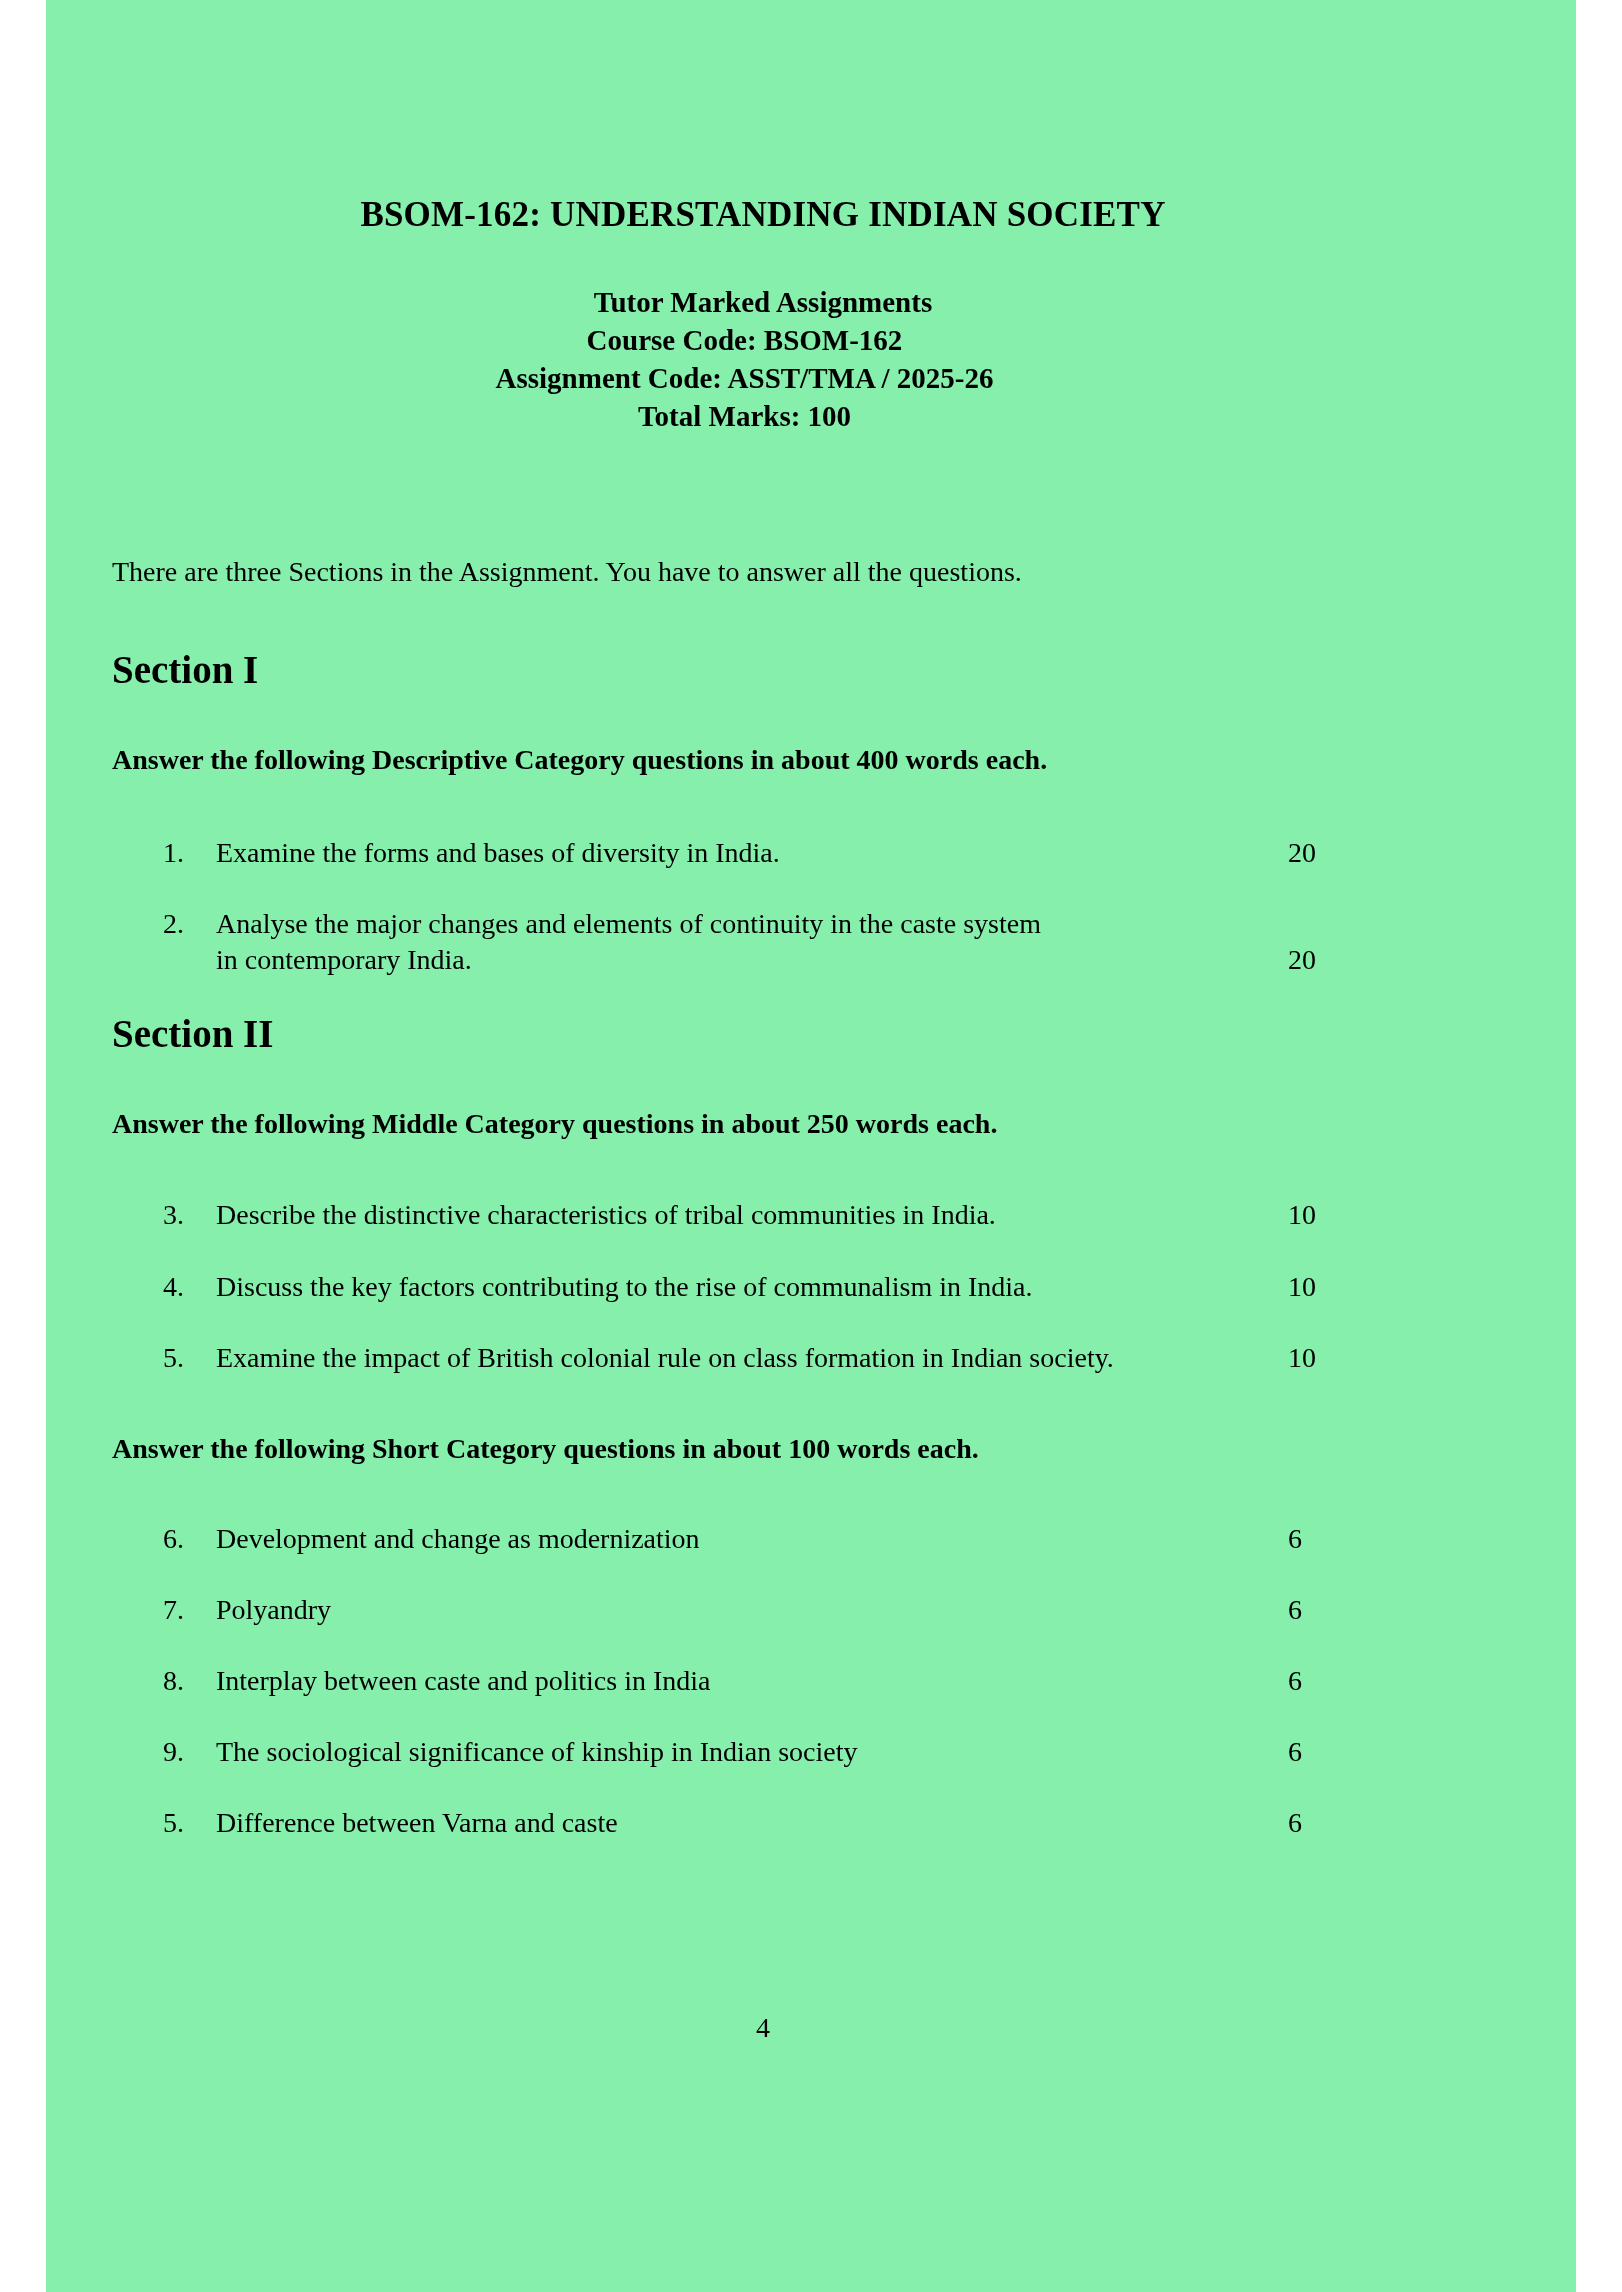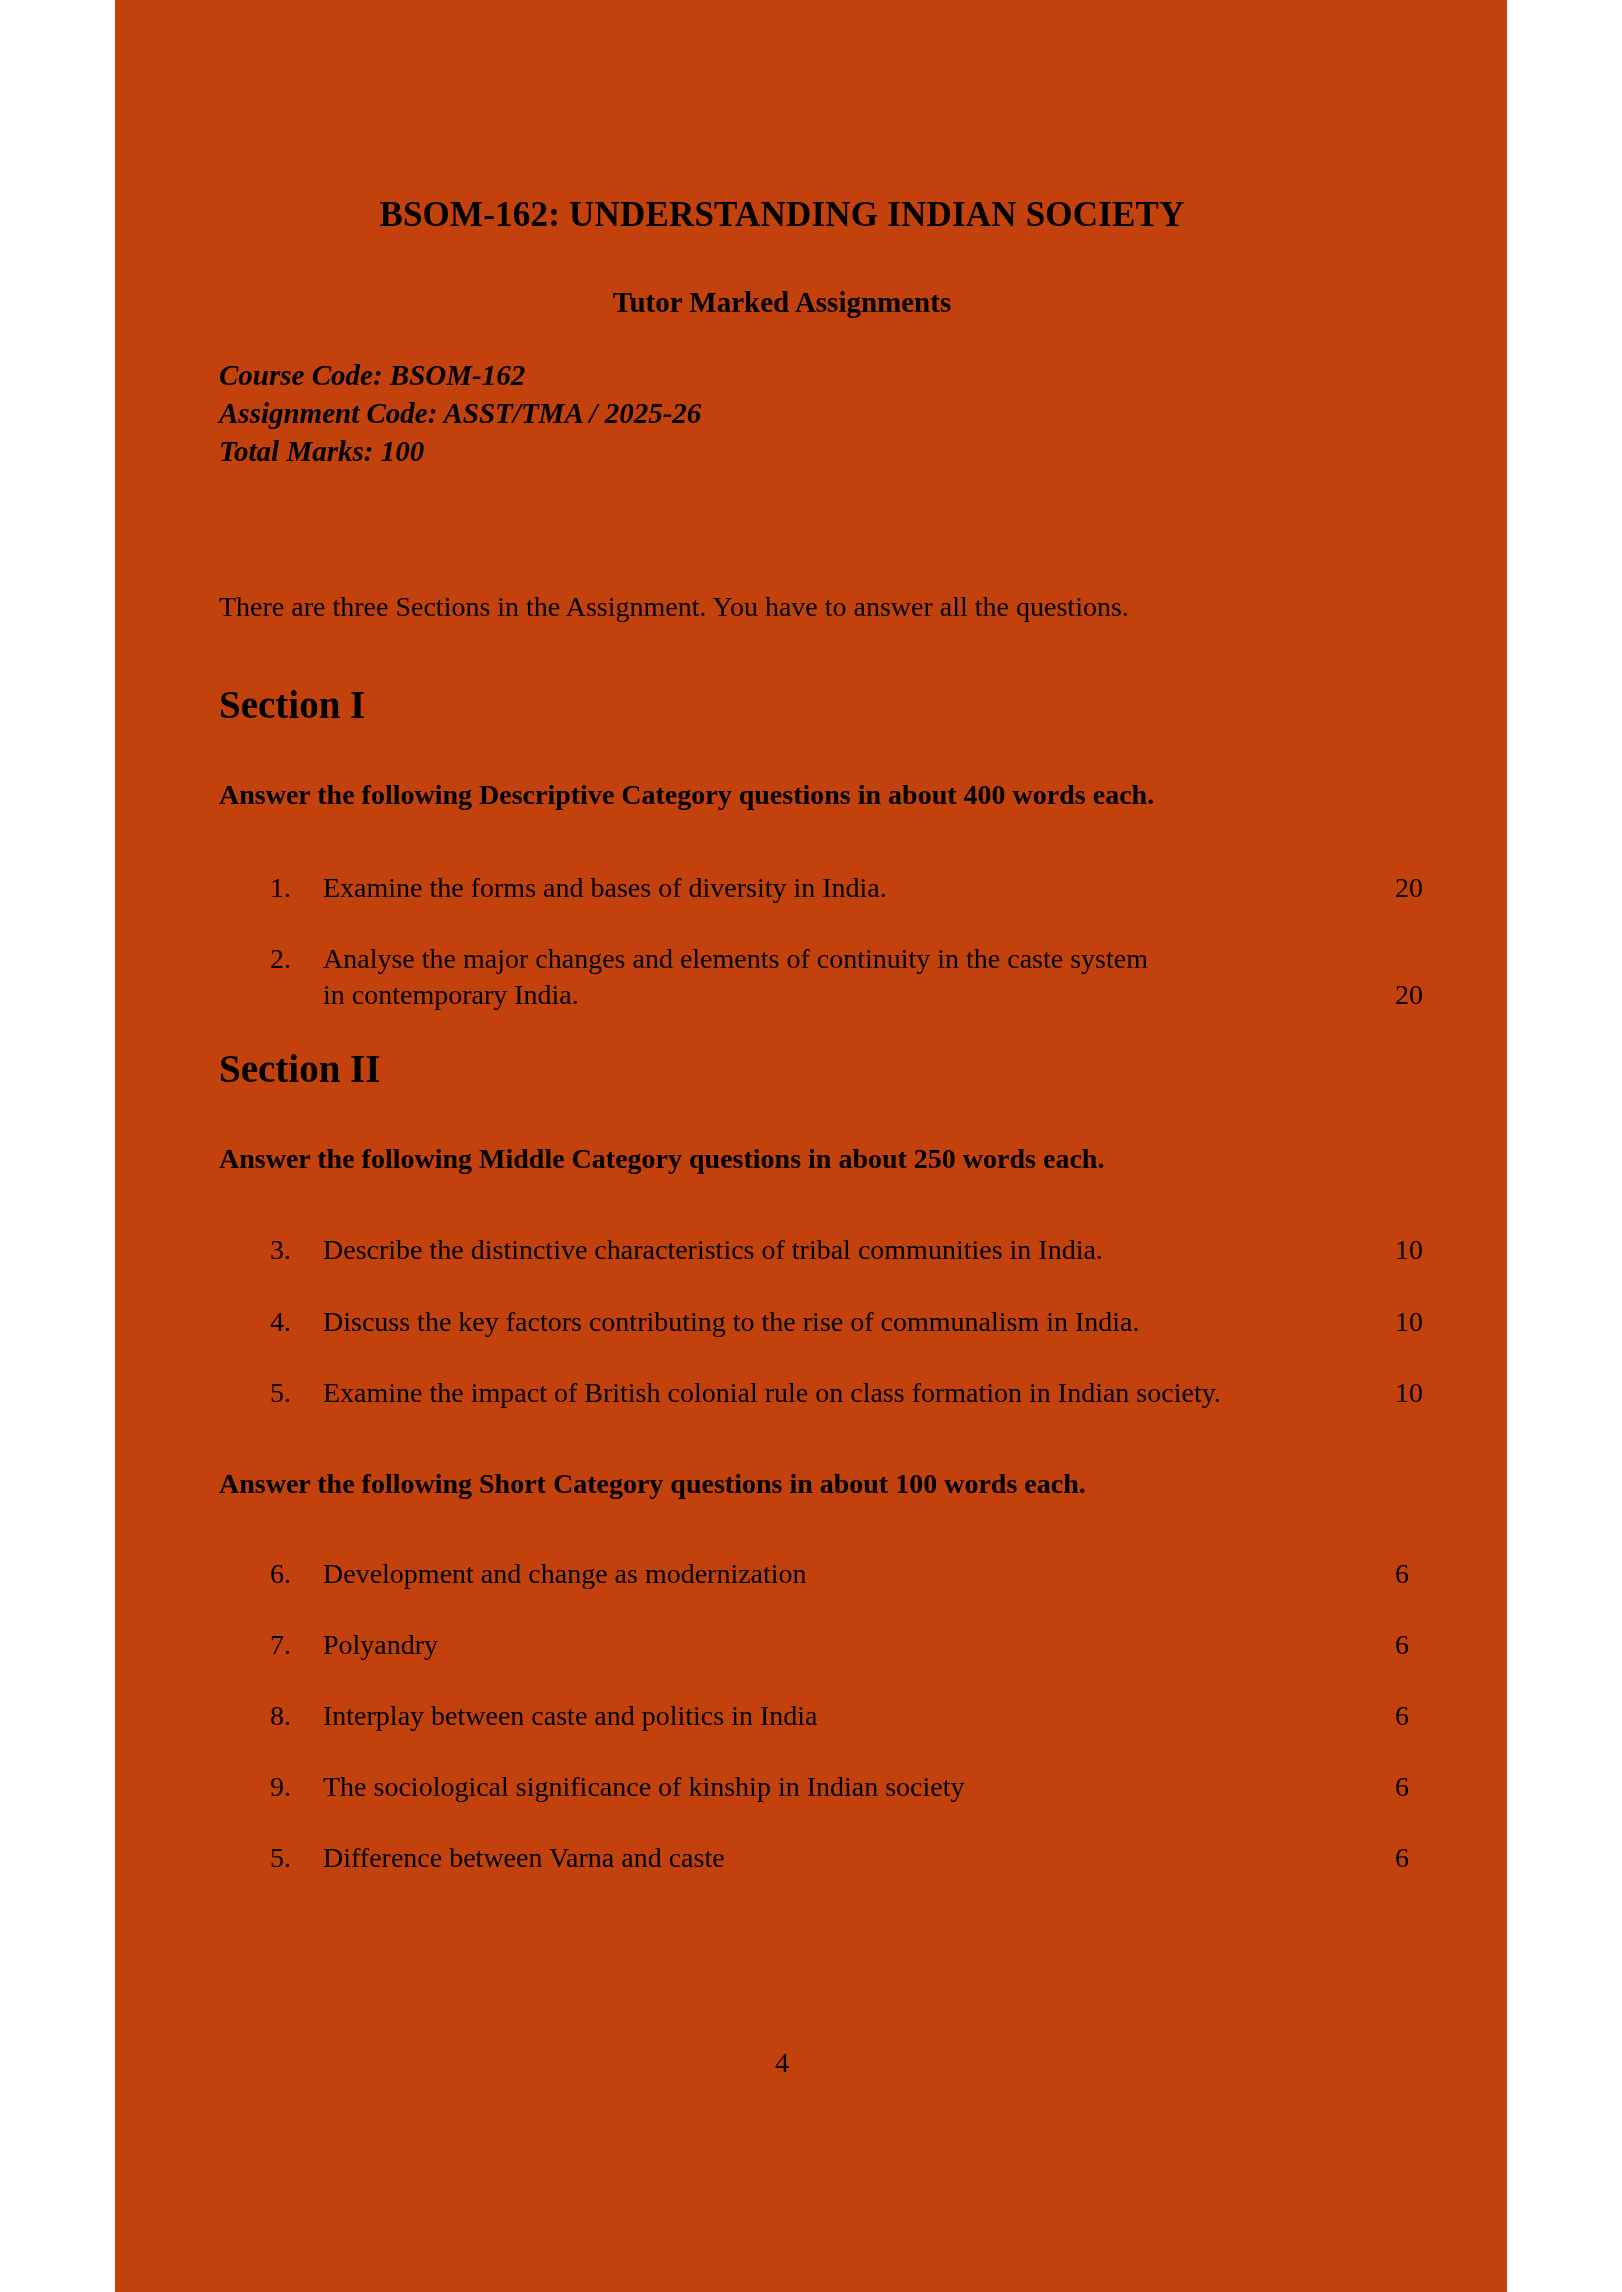--- a/index.html
+++ b/index.html
@@ -2,53 +2,51 @@
 <html><head>
 <meta charset="utf-8">
 <style>
   html, body {
     margin: 0;
     padding: 0;
     background: #ffffff;
   }
   .page {
     position: relative;
-    width: 1392px;
+    width: 1530px;
     height: 2293px;
     margin: 0 auto;
-    background: #c2410c;
+    background: #86efac;
     box-sizing: border-box;
-    padding: 194px 162px 0 104px;
+    padding: 194px 162px 0 66px;
     font-family: "Liberation Serif", "DejaVu Serif", serif;
     color: #000000;
     overflow: hidden;
   }
   .title {
     margin: 0;
     font-size: 35px;
     line-height: 41px;
     font-weight: bold;
     text-align: center;
     letter-spacing: 0.2px;
   }
   .subtitle {
     margin: 49px 0 0 0;
     font-size: 29px;
     line-height: 37px;
     font-weight: bold;
     text-align: center;
   }
   .meta {
-    margin-top: 35px;
     padding-right: 37px;
     font-size: 29px;
     line-height: 38px;
     font-weight: bold;
-    text-align: left;
-    font-style: italic;
+    text-align: center;
   }
   .intro {
     margin: 119px 0 0 0;
     font-size: 28px;
     line-height: 36px;
   }
   .section-heading {
     margin: 0;
     font-size: 39px;
     line-height: 37px;

